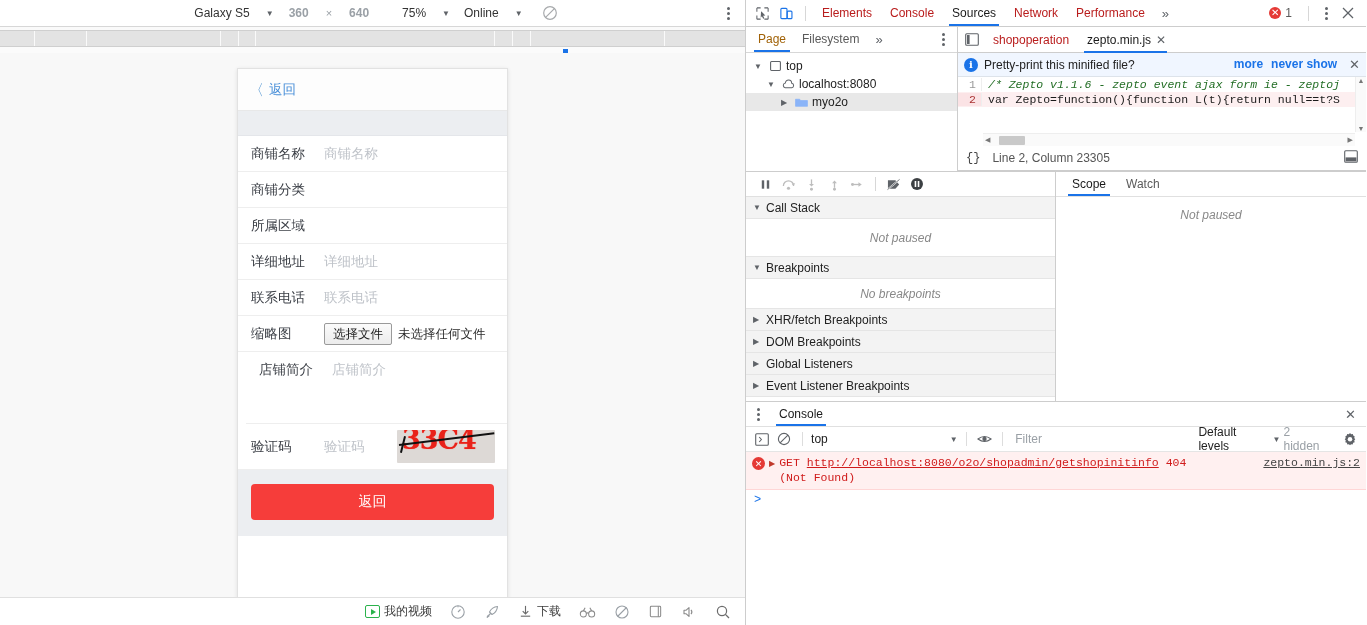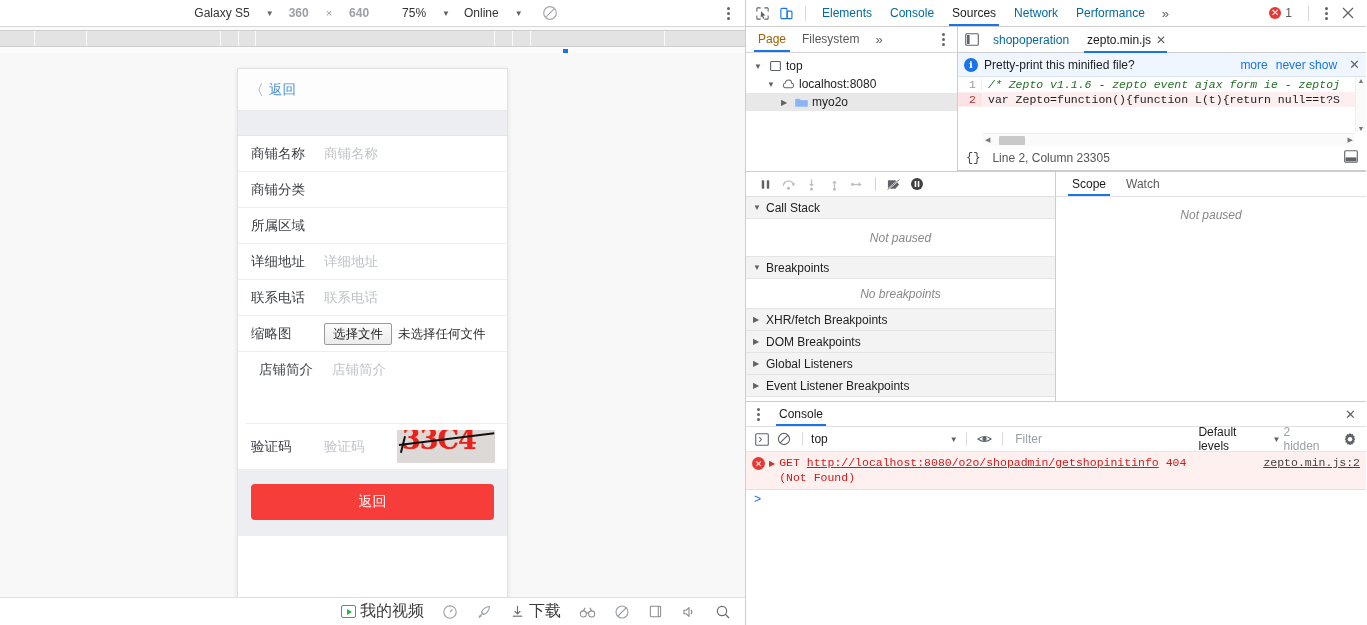--- a/index.html
+++ b/index.html
@@ -127,21 +127,21 @@
   .dv-tabbar {
     height:27px; min-height:27px; display:flex; align-items:center;
     border-bottom:1px solid #cdcdcd; background:#fff; padding-left:4px;
   }
   .dv-icobtn {
     width:24px; height:24px; display:flex; align-items:center; justify-content:center;
     cursor:pointer; border-radius:2px;
   }
   .dv-sep { width:1px; height:15px; background:#d7d7d7; margin:0 7px; }
   .dv-tab {
-    padding:0 9px; height:26px; line-height:26px; font-size:12px; color:#0369a1;
+    padding:0 9px; height:26px; line-height:26px; font-size:12px; color:#b91c1c;
     cursor:pointer; position:relative; white-space:nowrap;
   }
   .dv-tab.active { color:#1a1a1a; }
   .dv-tab.active:after {
     content:""; position:absolute; left:6px; right:6px; bottom:0; height:2px; background:#1a73e8;
   }
   .dv-chev { padding:0 8px; color:#5f6368; font-size:13px; cursor:pointer; }
   .dv-right { margin-left:auto; display:flex; align-items:center; padding-right:6px; gap:2px; }
   .err-badge { display:flex; align-items:center; gap:4px; padding:0 7px; cursor:pointer; }
   .err-dot {
@@ -170,21 +170,21 @@
   .tree-lb { color:#222; }
 
   .editor-pane { flex:1; display:flex; flex-direction:column; min-width:0; }
   .infobar {
     height:24px; min-height:24px; background:#f0f6ff; border-bottom:1px solid #dde3ea;
     display:flex; align-items:center; padding:0 6px; font-size:12px; gap:6px;
   }
   .ib-ic { width:14px; height:14px; border-radius:50%; background:#1a73e8; color:#fff;
     font-size:10px; font-weight:700; display:flex; align-items:center; justify-content:center; font-family:"DejaVu Serif",serif;}
   .ib-txt { color:#222; }
-  .ib-links { margin-left:auto; display:flex; align-items:flex-end; gap:8px; }
+  .ib-links { margin-left:auto; display:flex; align-items:flex-start; gap:8px;font-weight:bold; }
   .ib-links a { color:#1a73e8; text-decoration:none; cursor:pointer; }
   .ib-close { color:#5f6368; cursor:pointer; padding-left:4px; font-size:13px; }
 
   .code-wrap { flex:1; position:relative; overflow:hidden; background:#fff; }
   .code-lines { font-family:"Liberation Mono","DejaVu Sans Mono",monospace; font-size:11.5px; }
   .cline { display:flex; height:15px; align-items:center; }
   .cline.hl { background:#fdeff0; }
   .gut {
     width:24px; min-width:24px; text-align:right; padding-right:5px;
     color:#999; border-right:1px solid #eee; background:#fff; user-select:none;
@@ -274,21 +274,21 @@
   .msg-body { font-family:"Liberation Mono","DejaVu Sans Mono",monospace; font-size:11.5px;
     color:#d01b1b; line-height:15px; max-width:440px; }
   .msg-body a { color:#d01b1b; text-decoration:underline; }
   .msg-src {
     position:absolute; right:6px; top:4px; font-family:"Liberation Mono","DejaVu Sans Mono",monospace;
     font-size:11.5px; color:#444; text-decoration:underline; cursor:pointer;
   }
   .prompt-row { display:flex; align-items:center; padding:3px 8px; }
   .prompt-row .pc { color:#1a73e8; font-family:"Liberation Mono","DejaVu Sans Mono",monospace; font-size:12px; }
 
-  .tb-item { display:flex; align-items:center; gap:4px; padding:0 9px; cursor:pointer; font-size:16px; color:#3c3c3c; }
+  .tb-item { display:flex; align-items:center; gap:4px; padding:0 9px; cursor:pointer; font-size:12px; color:#3c3c3c; }
   .tb-play { width:15px; height:13px; border:1.5px solid #2bb24c; border-radius:2px;
     display:flex; align-items:center; justify-content:center; }
   .tb-play:after { content:""; border-left:5px solid #2bb24c; border-top:3.5px solid transparent; border-bottom:3.5px solid transparent; margin-left:1px; }
 </style>
 </head>
 <body>
 
 <div class="root">
 
   <div class="left-pane">

